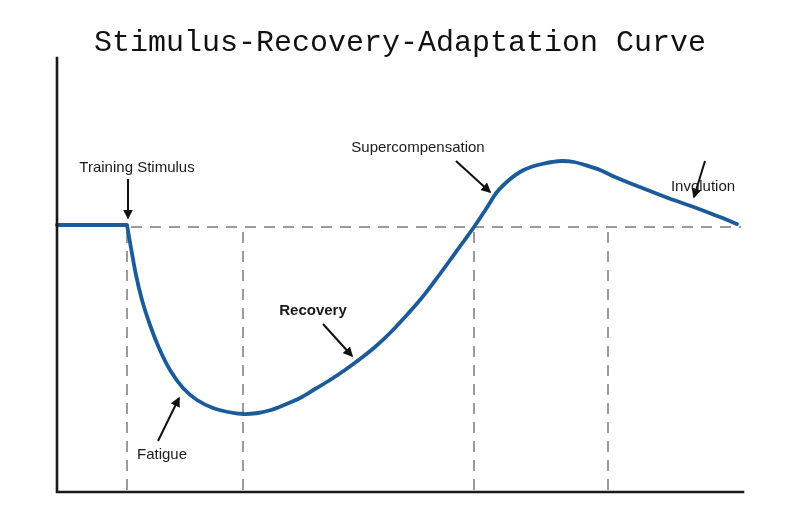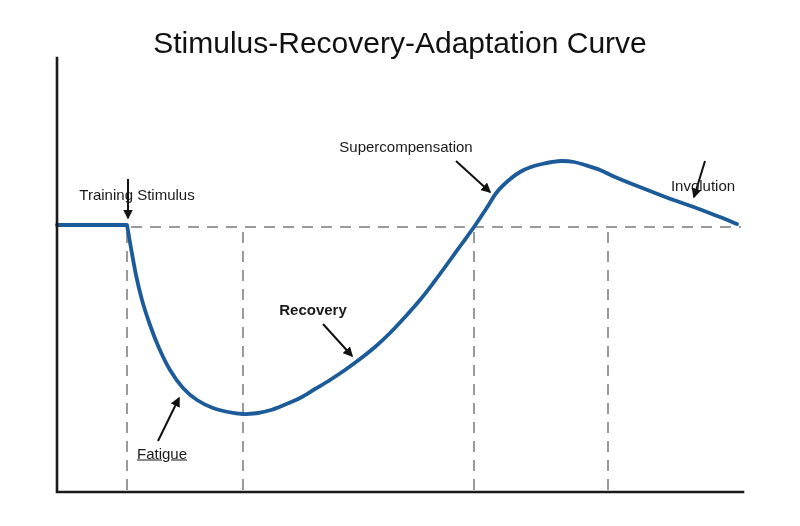--- a/index.html
+++ b/index.html
@@ -19,20 +19,21 @@
     position: absolute;
     top: 26px;
     left: 0;
     width: 800px;
     text-align: center;
     font-size: 30px;
     font-weight: 400;
     color: #111111;
     letter-spacing: 0px;
     white-space: nowrap;
+    font-family: Liberation Mono, monospace;
   }
   .plot-svg {
     position: absolute;
     top: 0;
     left: 0;
   }
   .ann-label {
     position: absolute;
     transform: translate(-50%, -50%);
     font-size: 15px;
@@ -64,23 +65,23 @@
     <path id="axes" fill="none" stroke-linecap="square" d="M 57 58 V 492 H 743" stroke="#1a1a1a" stroke-width="2.6"></path>
     <g id="arrows">
         <line x1="128" y1="179" x2="128" y2="218" stroke="#111111" stroke-width="2" marker-end="url(#arrowhead)"></line>
         <line x1="158" y1="441" x2="179" y2="398" stroke="#111111" stroke-width="2" marker-end="url(#arrowhead)"></line>
         <line x1="323" y1="324" x2="352" y2="356" stroke="#111111" stroke-width="2" marker-end="url(#arrowhead)"></line>
         <line x1="456" y1="161" x2="490" y2="192" stroke="#111111" stroke-width="2" marker-end="url(#arrowhead)"></line>
         <line x1="705" y1="161" x2="694" y2="197" stroke="#111111" stroke-width="2" marker-end="url(#arrowhead)"></line>
       </g>
   </svg>
 
-  <div class="ann-label" style="left: 137px; top: 166px; margin-top: 28px;">Training Stimulus</div>
+  <div class="ann-label" style="left: 137px; top: 166px;">Training Stimulus</div>
 
-  <div class="ann-label" style="left: 162px; top: 453px; text-decoration: underline;">Fatigue</div>
+  <div class="ann-label" style="left: 162px; top: 453px;">Fatigue</div>
 
   <div class="ann-label" style="left: 313px; top: 309px; font-weight: bold;">Recovery</div>
 
-  <div class="ann-label" style="left: 406px; top: 146px;">Supercompensation</div>
+  <div class="ann-label" style="left: 418px; top: 146px;">Supercompensation</div>
 
   <div class="ann-label" style="left: 703px; top: 146px; margin-top: 39px;">Involution</div>
 
 </div>
 
 </body></html>

